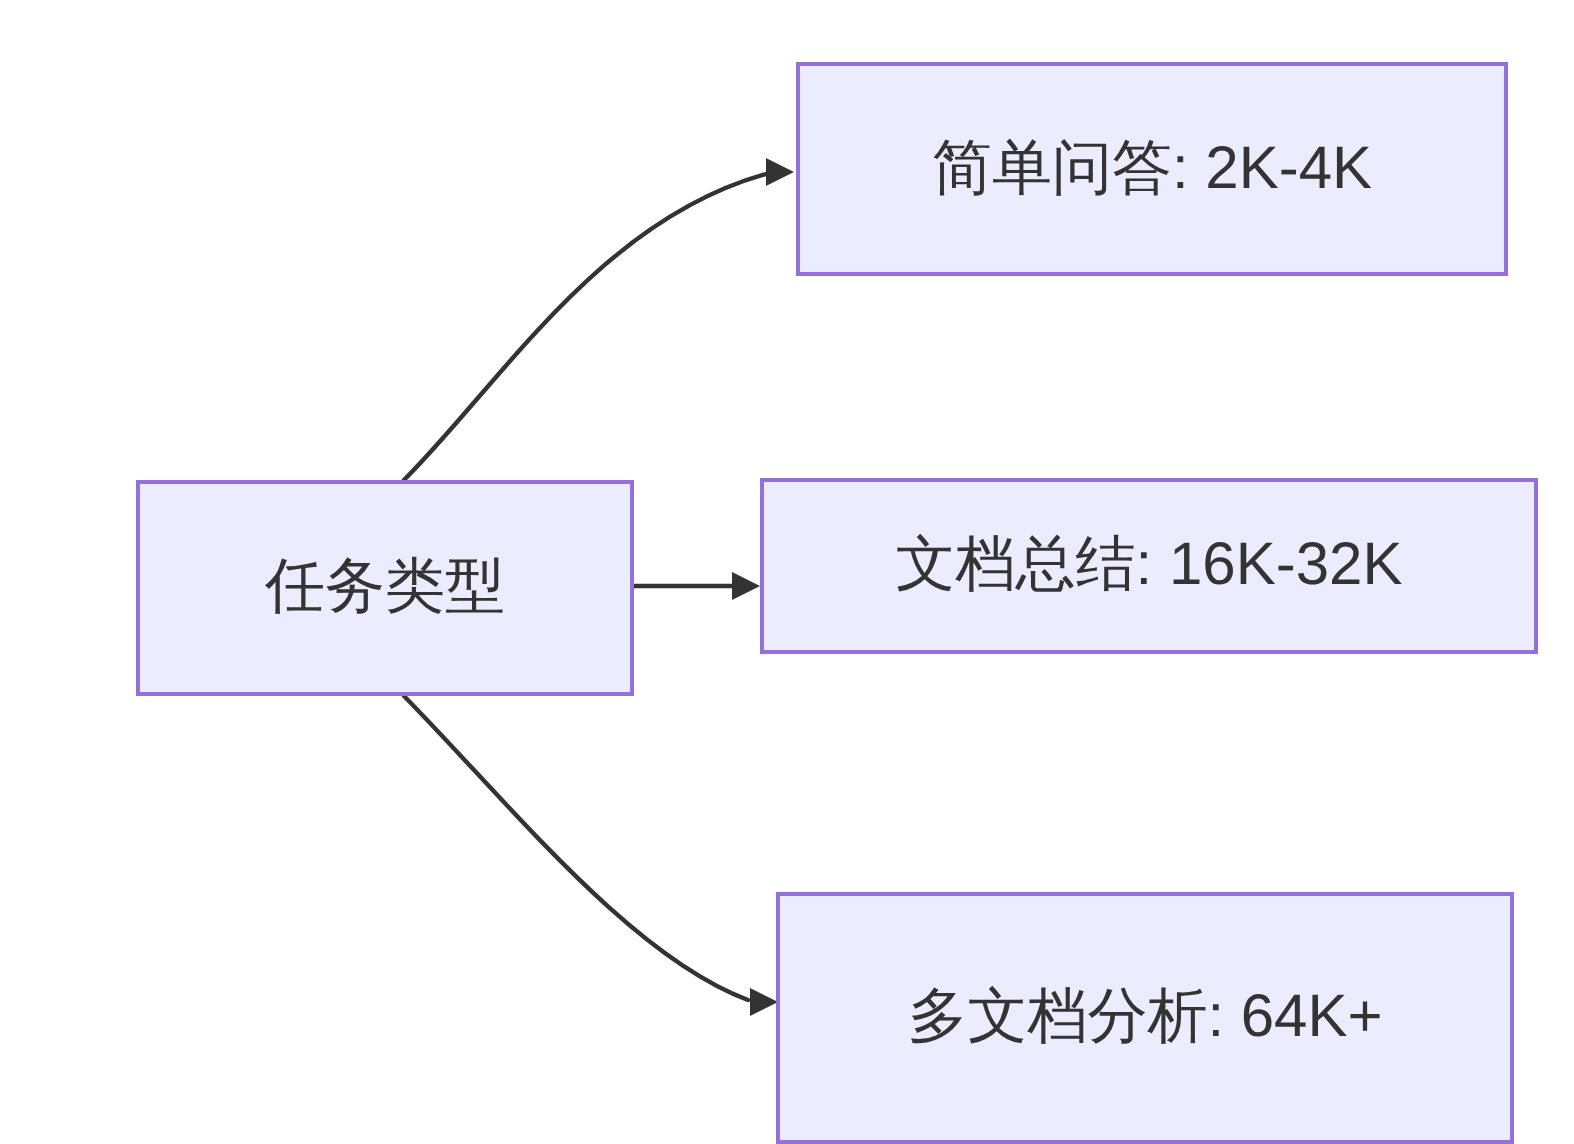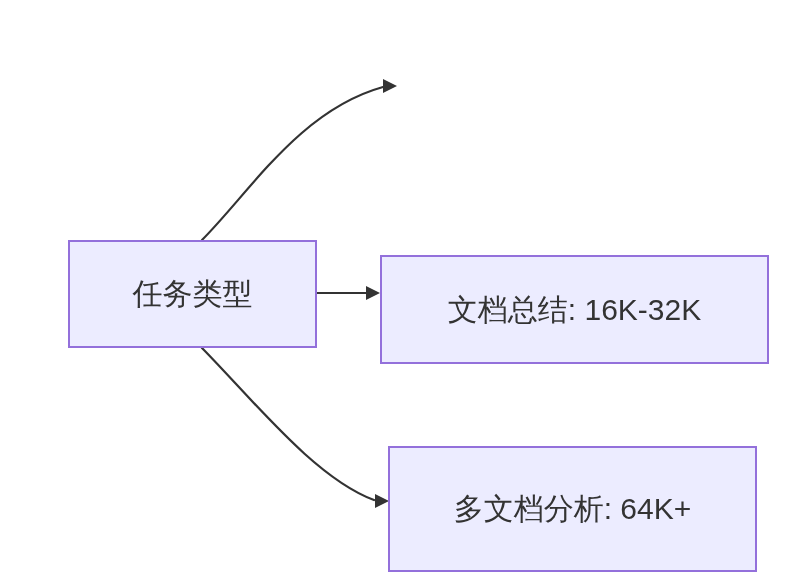--- a/index.html
+++ b/index.html
@@ -44,21 +44,21 @@
     background: var(--node-fill);
     border: 2px solid var(--node-border);
     color: var(--text-color);
     font-size: 30px;
     line-height: 1.2;
     white-space: nowrap;
     text-align: center;
   }
   .node-task-type   { left: 32px;  top: 240px; width: 249px; height: 108px; margin-left: 36px; }
   .node-simple-qa   { left: 398px; top: 31px;  width: 356px; height: 107px; }
-  .node-doc-summary { left: 380px; top: 239px; width: 389px; height: 109px; margin-top: 16px; }
+  .node-doc-summary { left: 380px; top: 239px; width: 389px; height: 88px; }
   .node-multi-doc   { left: 388px; top: 446px; width: 369px; height: 126px; }
 </style>
 </head>
 <body>
 
 <div class="canvas">
 
   <svg class="edges" viewBox="0 0 787 572" xmlns="http://www.w3.org/2000/svg">
 
     <g>
@@ -74,20 +74,23 @@
     <g>
       <path d="M202,348 C255,402 315,478 374,500"></path>
       <polygon points="389,501 375,494 375,508"></polygon>
     </g>
   </svg>
 
   <div class="node node-task-type">
     <span>任务类型</span>
   </div>
 
+  <div class="node node-simple-qa">
+    <span>简单问答: 2K-4K</span>
+  </div>
 
   <div class="node node-doc-summary">
     <span>文档总结: 16K-32K</span>
   </div>
 
   <div class="node node-multi-doc">
     <span>多文档分析: 64K+</span>
   </div>
 
 </div>

